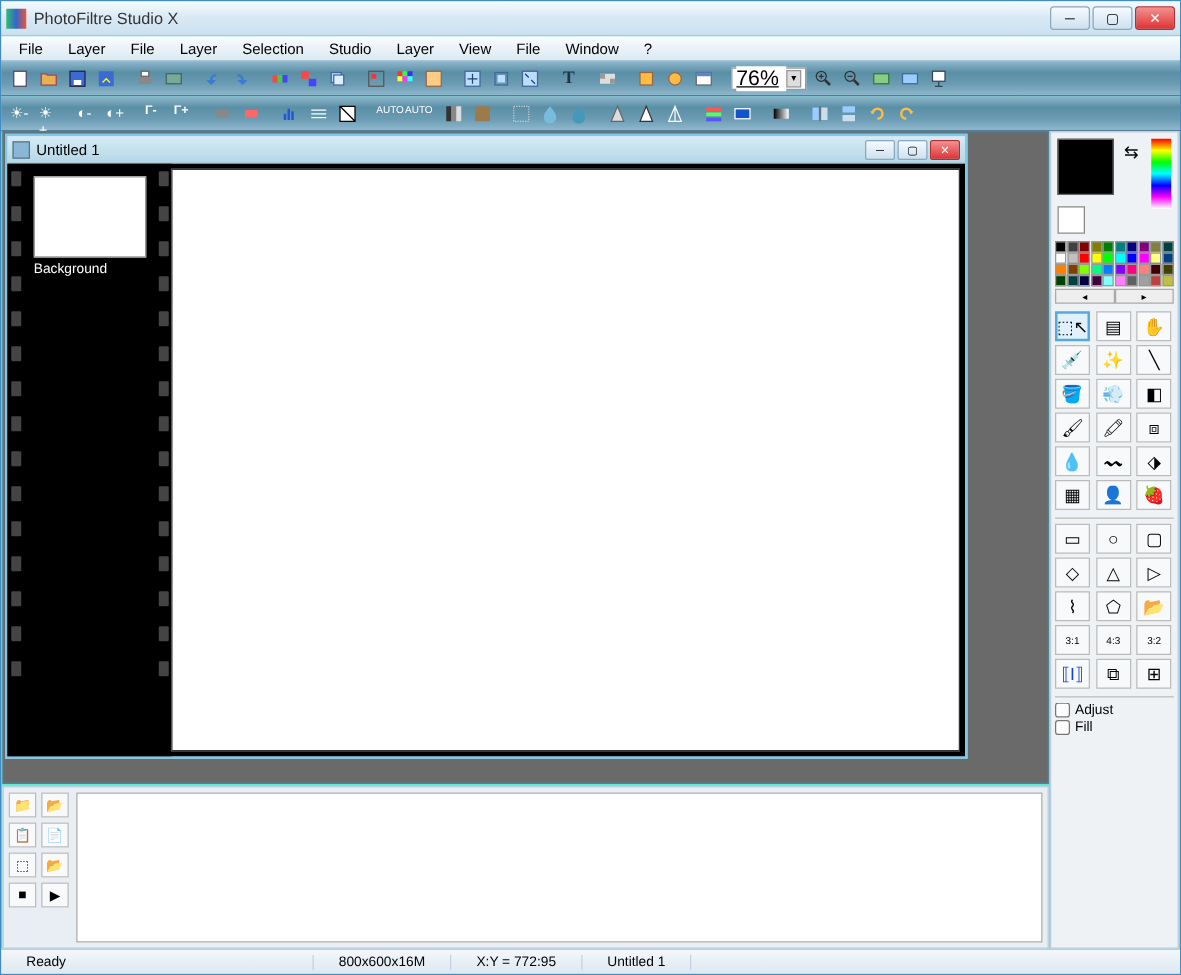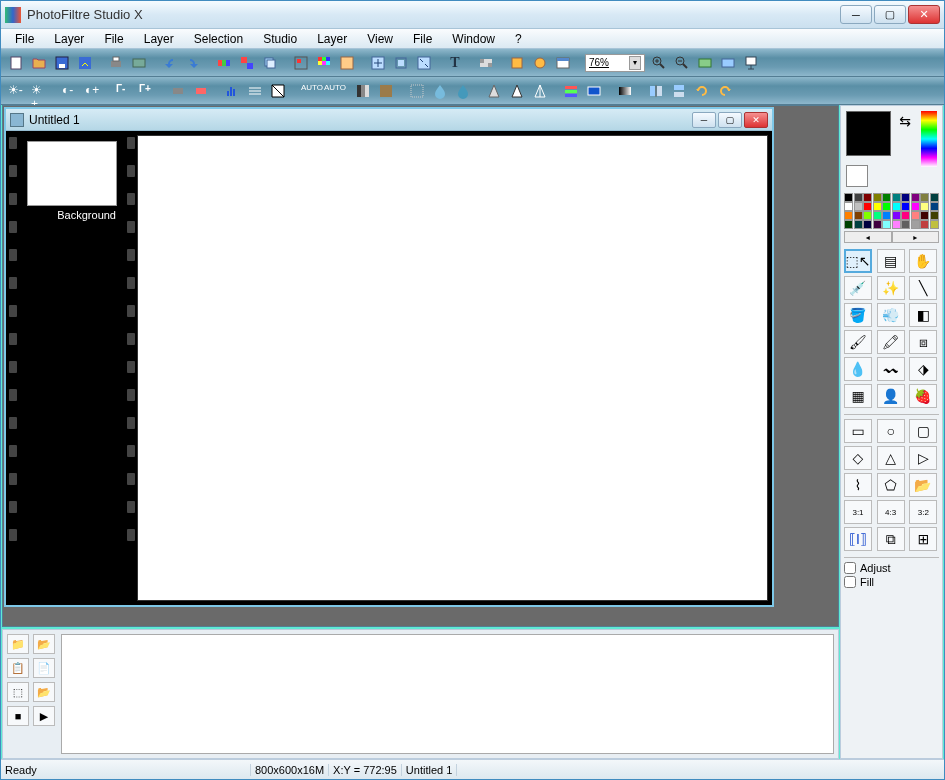--- a/index.html
+++ b/index.html
@@ -11,36 +11,36 @@
 .win-controls { display: flex; gap: 2px; }
 .win-btn { width: 32px; height: 19px; border: 1px solid #8aa8bf; border-radius: 3px; display: flex; align-items: center; justify-content: center; font-size: 11px; background: linear-gradient(#f5faff,#cee1ef); cursor: pointer; }
 .win-btn.close { background: linear-gradient(#f59090,#d33); color: #fff; border-color: #a33; }
 .menubar { height: 20px; background: linear-gradient(#fafcfe,#dbe9f2); display: flex; align-items: center; padding: 0 4px; border-bottom: 1px solid #a8c4d7; }
 .menubar span { padding: 14px 10px; cursor: pointer; }
 .toolbar { height: 28px; background: linear-gradient(#8fb8cc,#5a8fa6,#6a9bb2,#8eb7cc); border-bottom: 1px solid #547d93; display: flex; align-items: center; padding: 0 4px; gap: 1px; }
 .toolbar .sep { width: 3px; height: 24px; margin: 0 2px; }
 .tb-btn { width: 22px; height: 22px; display: flex; align-items: center; justify-content: center; cursor: pointer; border-radius: 2px; }
 .tb-btn svg, .tb-btn span { width: 16px; height: 16px; display: block; }
 .zoom-field { width: 60px; height: 18px; background: #fff; border: 1px solid #999; display: flex; align-items: center; padding: 0 3px; margin: 0 2px; }
-.zoom-field input { border: none; width: 40px; font-size: 10px; outline: none; text-decoration: underline; }
+.zoom-field input { border: none; width: 40px; font-size: 17px; outline: none; text-decoration: underline; }
 .zoom-field .dd { width: 12px; height: 14px; background: #ddd; border: 1px solid #999; margin-left: auto; display: flex; align-items: center; justify-content: center; font-size: 8px; }
 .workspace { position: absolute; top: 104px; left: 1px; right: 105px; bottom: 152px; background: #6a6a6a; overflow: hidden; border: 1px solid #547d93; }
 .doc-window { position: absolute; top: 1px; left: 1px; width: 770px; height: 500px; border: 2px solid #7ec8e8; background: #c8dde8; }
 .doc-titlebar { height: 22px; background: linear-gradient(#d6ebf5,#b5d7e6); display: flex; align-items: center; padding: 0 4px; border-bottom: 1px solid #95bcd1; }
 .doc-titlebar .dic { width: 14px; height: 14px; background: #8ab7d3; border: 1px solid #578; margin-right: 5px; }
 .doc-titlebar .dtitle { flex: 1; font-size: 12px; }
 .doc-controls { display: flex; gap: 2px; }
 .doc-btn { width: 24px; height: 16px; border: 1px solid #8aa8bf; border-radius: 2px; background: linear-gradient(#f5faff,#cee1ef); font-size: 9px; display: flex; align-items: center; justify-content: center; cursor: pointer; }
 .doc-btn.close { background: linear-gradient(#f59090,#d33); color: #fff; border-color: #a33; }
 .doc-body { display: flex; height: calc(100% - 22px); background: #000; }
 .film-col { width: 13px; background: #000; display: flex; flex-direction: column; gap: 16px; padding: 6px 0; }
 .film-col .hole { width: 8px; height: 12px; background: #444; margin: 0 auto; border-radius: 1px; }
 .layer-panel { width: 105px; background: #000; padding: 10px 8px; }
 .layer-thumb { width: 90px; height: 65px; background: #fff; border: 1px solid #999; }
-.layer-label { color: #fff; text-align: right; font-size: 11px; margin-top: 3px; }
+.layer-label { color: #fff; text-align: left; font-size: 11px; margin-top: 3px; }
 .canvas { flex: 1; background: #fff; margin: 4px 4px 4px 0; border: 1px solid #333; }
 .right-panel { position: absolute; top: 104px; right: 1px; bottom: 20px; width: 103px; background: #eef2f5; border: 1px solid #bcd; padding: 3px; }
 .color-block { height: 60px; position: relative; margin-bottom: 4px; }
 .fg-color { width: 45px; height: 45px; background: #000; border: 1px solid #666; position: absolute; top: 2px; left: 2px; }
 .bg-color { width: 22px; height: 22px; background: #fff; border: 1px solid #888; position: absolute; left: 2px; top: 50px; }
 .swap { position: absolute; top: 4px; right: 28px; font-size: 14px; cursor: pointer; }
 .spectrum { position: absolute; right: 2px; top: 2px; width: 16px; height: 56px; background: linear-gradient(#f00,#ff0,#0f0,#0ff,#00f,#f0f,#fff); cursor: pointer; }
 .palette { display: grid; grid-template-columns: repeat(10,1fr); gap: 0; margin-bottom: 2px; }
 .palette div { width: 9px; height: 9px; border: 0.5px solid #999; cursor: pointer; }
 .pal-nav { display: flex; margin-bottom: 6px; }
@@ -49,21 +49,21 @@
 .tool { width: 28px; height: 24px; border: 1px solid #bbb; background: #f7f9fb; display: flex; align-items: center; justify-content: center; cursor: pointer; font-size: 14px; }
 .tool.active { border: 2px solid #5ad; background: #e0f0fc; }
 .sep-h { height: 1px; background: #bbb; margin: 4px 0; }
 .check-row { display: flex; align-items: center; gap: 4px; margin: 2px 0; font-size: 11px; }
 .check-row input { width: 12px; height: 12px; }
 .bottom-area { position: absolute; left: 1px; right: 105px; bottom: 20px; height: 130px; background: #e8eef3; border: 1px solid #bcd; display: flex; padding: 4px; }
 .btm-tools { width: 50px; display: grid; grid-template-columns: repeat(2,1fr); grid-auto-rows: 22px; gap: 2px; }
 .btm-tools .tool { width: 22px; height: 20px; font-size: 11px; }
 .btm-canvas { flex: 1; background: #fff; border: 1px solid #aaa; margin-left: 4px; }
 .statusbar { position: absolute; bottom: 0; left: 0; right: 0; height: 20px; background: linear-gradient(#f3f7fa,#dde8ef); border-top: 1px solid #bcd; display: flex; align-items: center; font-size: 11px; }
-.statusbar .cell { padding: 0 4px; border-right: 1px solid #c3d2de; }
+.statusbar .cell { padding: 0 20px; border-right: 1px solid #c3d2de; }
 .statusbar .cell:first-child { width: 250px; }
 </style>
 </head>
 <body>
 
 <div class="window">
   <div class="titlebar">
     <div class="app-icon"></div>
     <div class="title">PhotoFiltre Studio X</div>
     <div class="win-controls">

